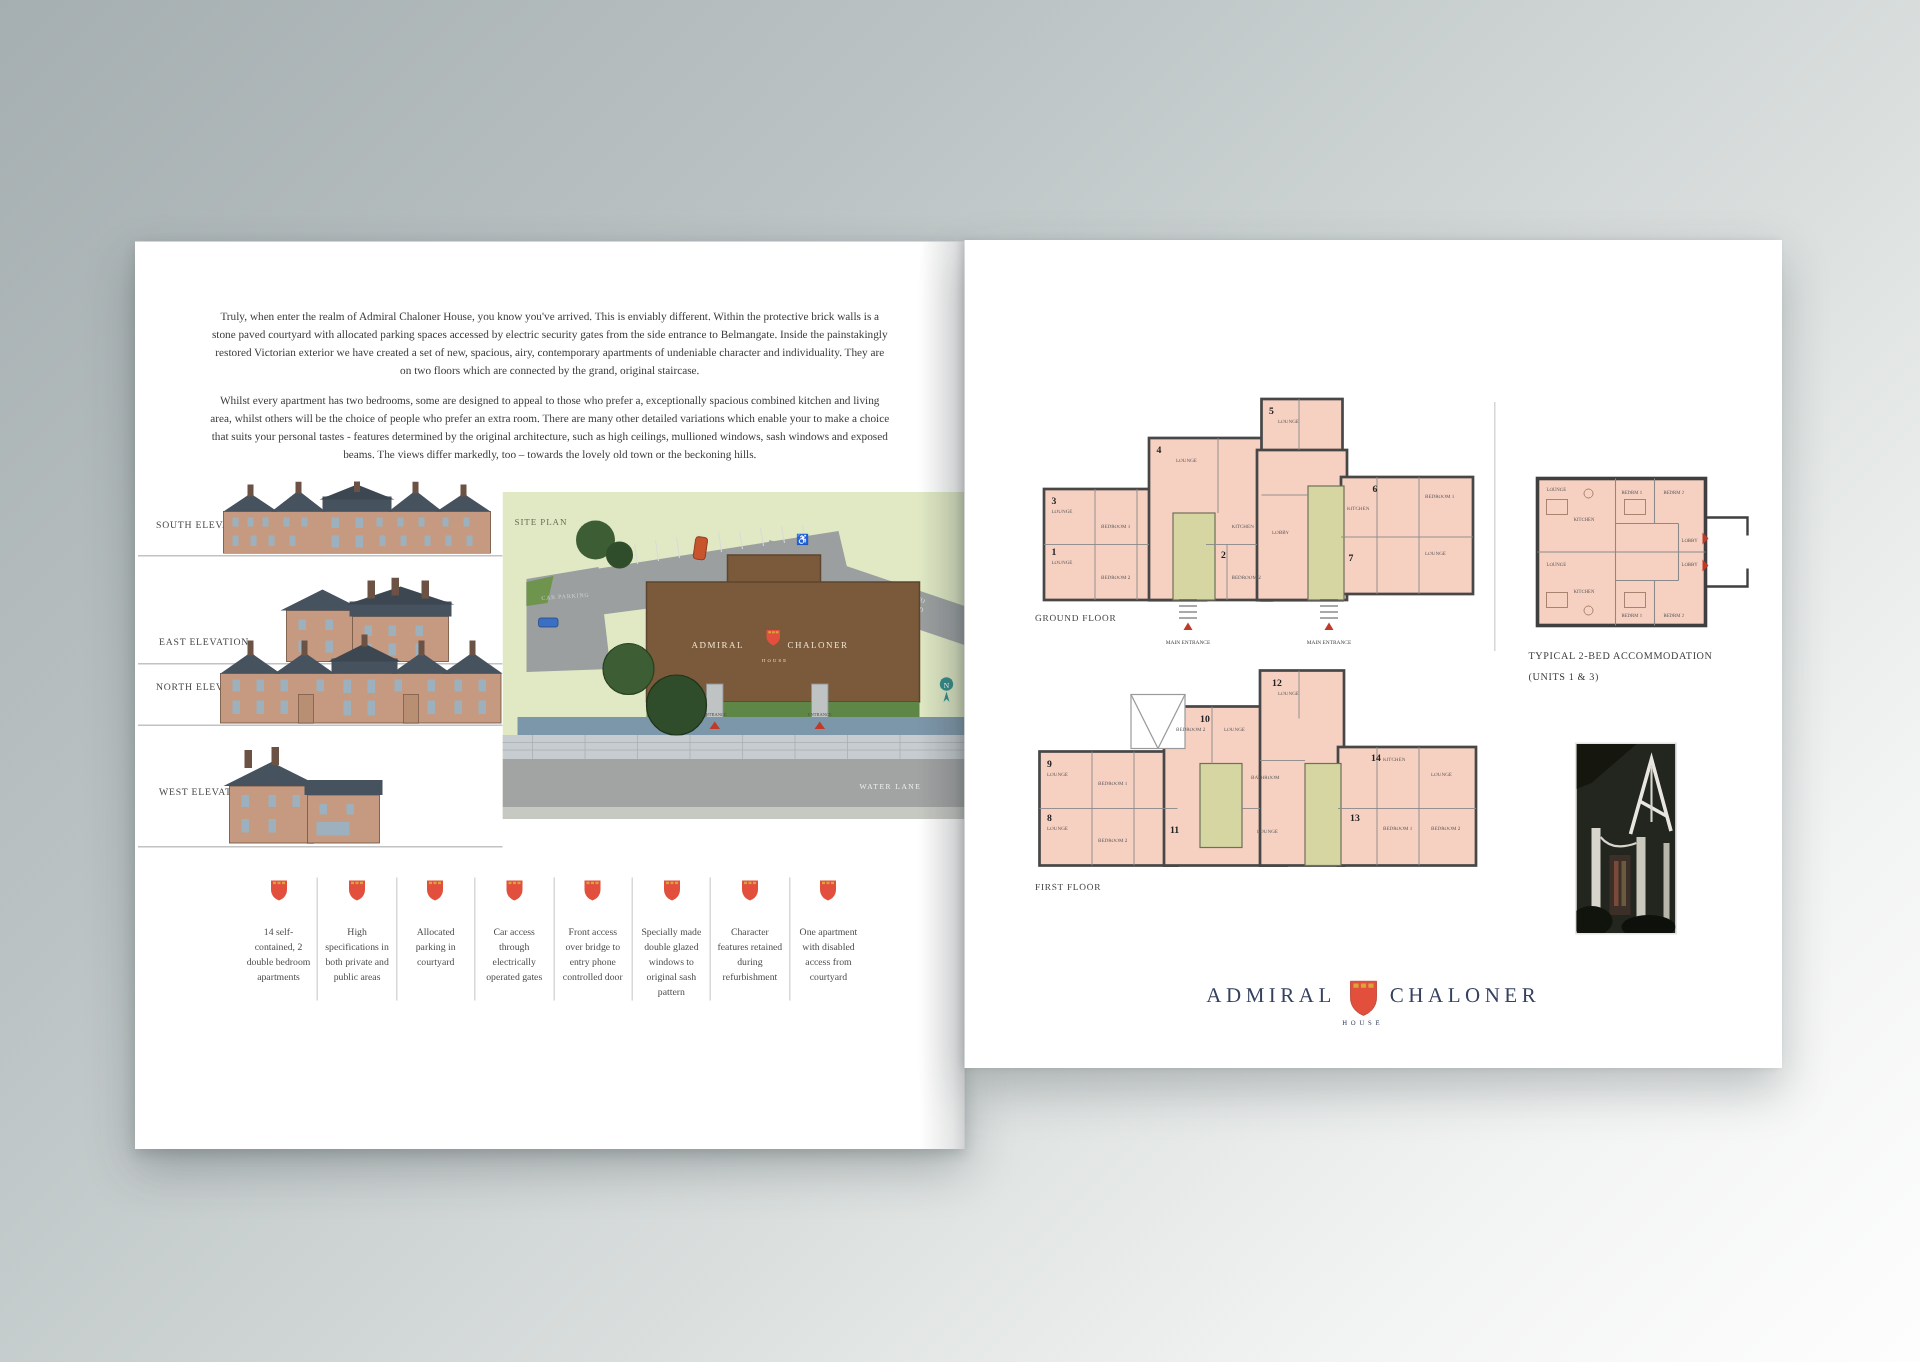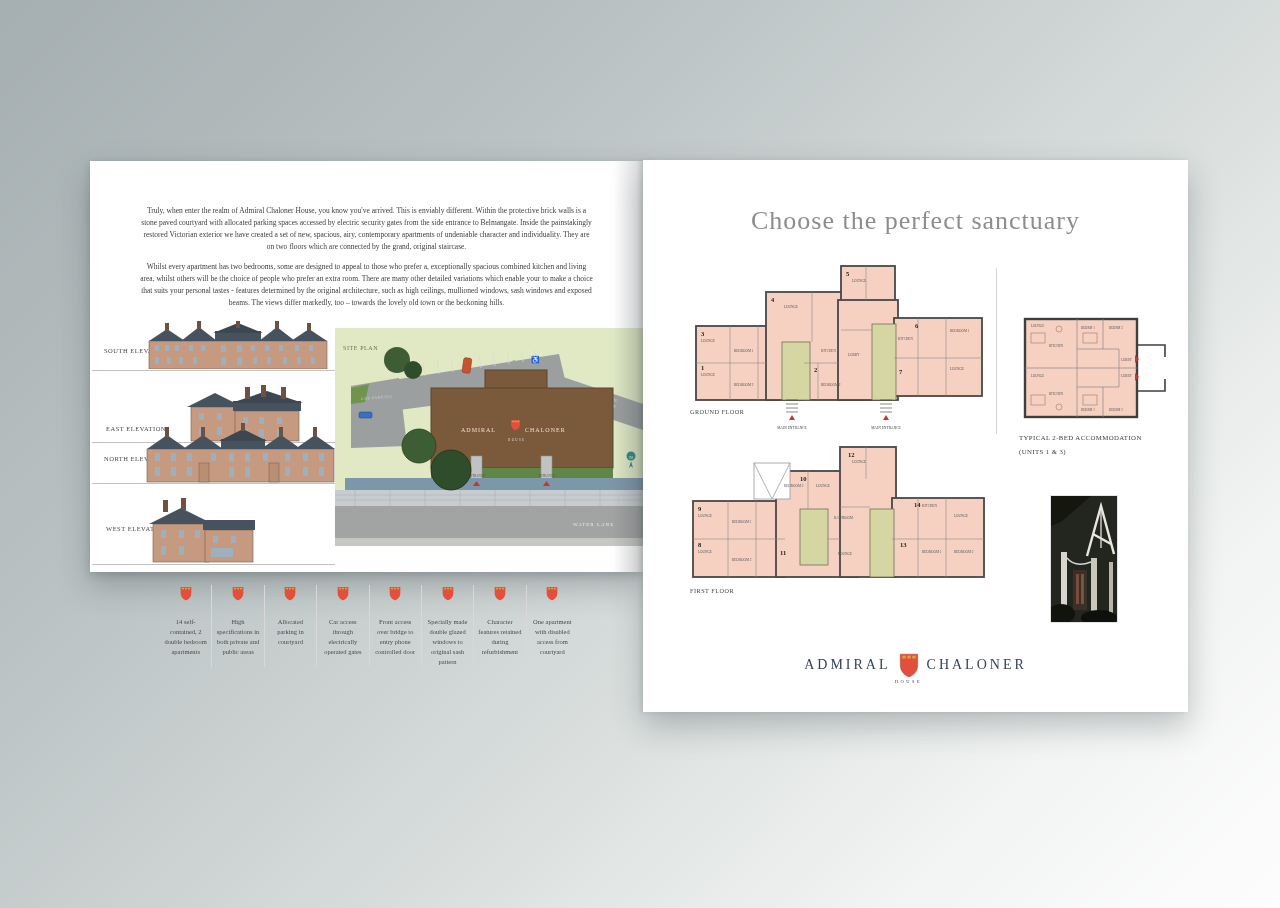--- a/index.html
+++ b/index.html
@@ -3,21 +3,21 @@
 <meta charset="utf-8">
 <style>
   html,body{margin:0;padding:0;}
   body{
     width:1280px;height:908px;overflow:hidden;
     font-family:"Liberation Serif","DejaVu Serif",serif;
     background:linear-gradient(135deg,#a5aeb0 0%,#bac2c3 30%,#d9dedd 60%,#f2f4f3 82%,#fdfdfd 100%);
     position:relative;
   }
   .page{position:absolute;background:#ffffff;box-shadow:0 14px 30px rgba(40,50,55,.28),0 3px 8px rgba(40,50,55,.18);}
-  .page-left{left:90px;top:161px;width:553px;height:411px;}
+  .page-left{left:90px;top:161px;width:553px;height:605px;}
   .page-left .fold{position:absolute;right:0;top:0;bottom:0;width:30px;
     background:linear-gradient(to right,rgba(0,0,0,0) 0%,rgba(90,95,98,.16) 75%,rgba(90,95,98,.28) 100%);}
   .page-right{left:643px;top:160px;width:545px;height:552px;box-shadow:-2px 0 4px rgba(60,65,70,.12),0 14px 30px rgba(40,50,55,.28);}
   .intro{position:absolute;left:50px;width:453px;font-size:7.5px;line-height:12px;color:#3c3c3c;text-align:center;}
   .intro.p1{top:44px;}
   .intro.p2{top:100px;font-family:Liberation Serif, serif;}
   .elev-label{position:absolute;font-size:6.5px;letter-spacing:.5px;color:#4a4a4a;}
   .hairline{position:absolute;left:2px;height:1px;background:#c2c2c2;}
   .siteplan{position:absolute;left:245px;top:167px;width:308px;height:218px;}
   .features{position:absolute;left:70px;top:424px;width:418px;display:flex;}
@@ -335,21 +335,20 @@
         </svg>
       <div class="cap">One apartment with disabled access from courtyard</div>
     </div>
   </div>
 
   <div class="fold"></div>
 </div>
 
 <div class="page page-right">
 
-  <div class="rp-title">Choose the perfect sanctuary</div>
 
   <svg class="plan" style="left:45px;top:100px;" width="300" height="172" viewBox="0 0 300 172">
     <g stroke="#474747" stroke-width="1.8" fill="#f6d0c1">
       <rect x="8" y="66" width="108" height="74"></rect>
       <rect x="78" y="32" width="82" height="108"></rect>
       <rect x="153" y="6" width="54" height="134"></rect>
       <rect x="150" y="40" width="60" height="100"></rect>
       <rect x="206" y="58" width="88" height="78"></rect>
     </g>
     <rect x="94" y="82" width="28" height="58" fill="#d5d6a2" stroke="#6f6f5a" stroke-width="0.8"></rect>

